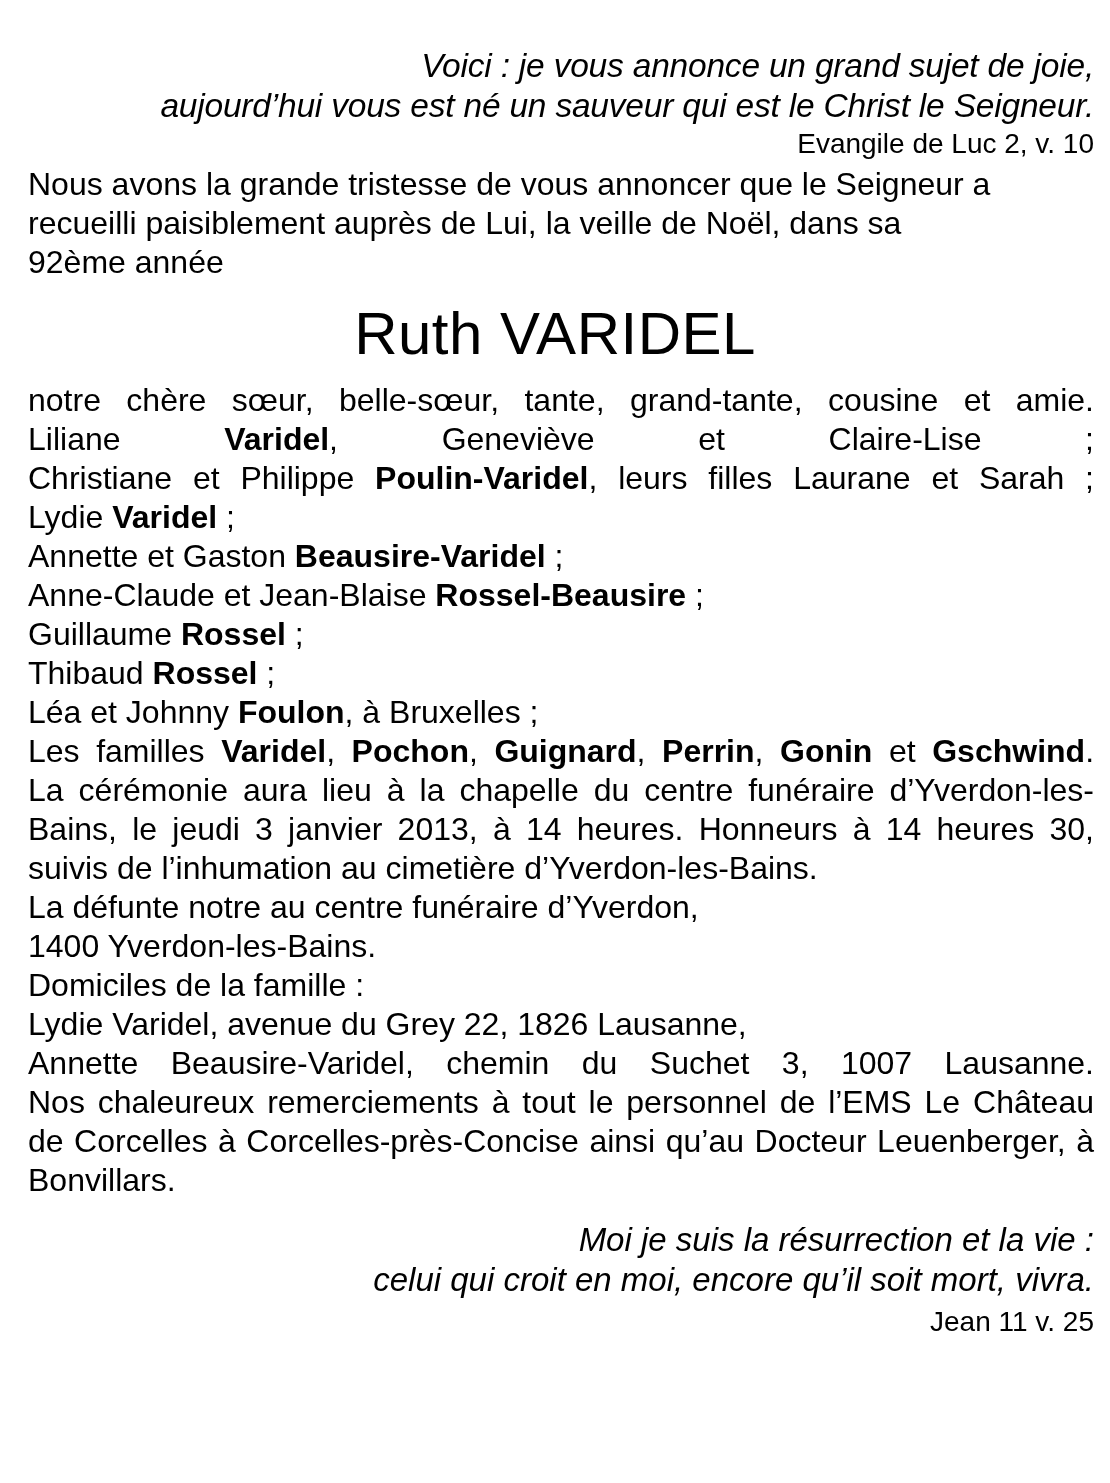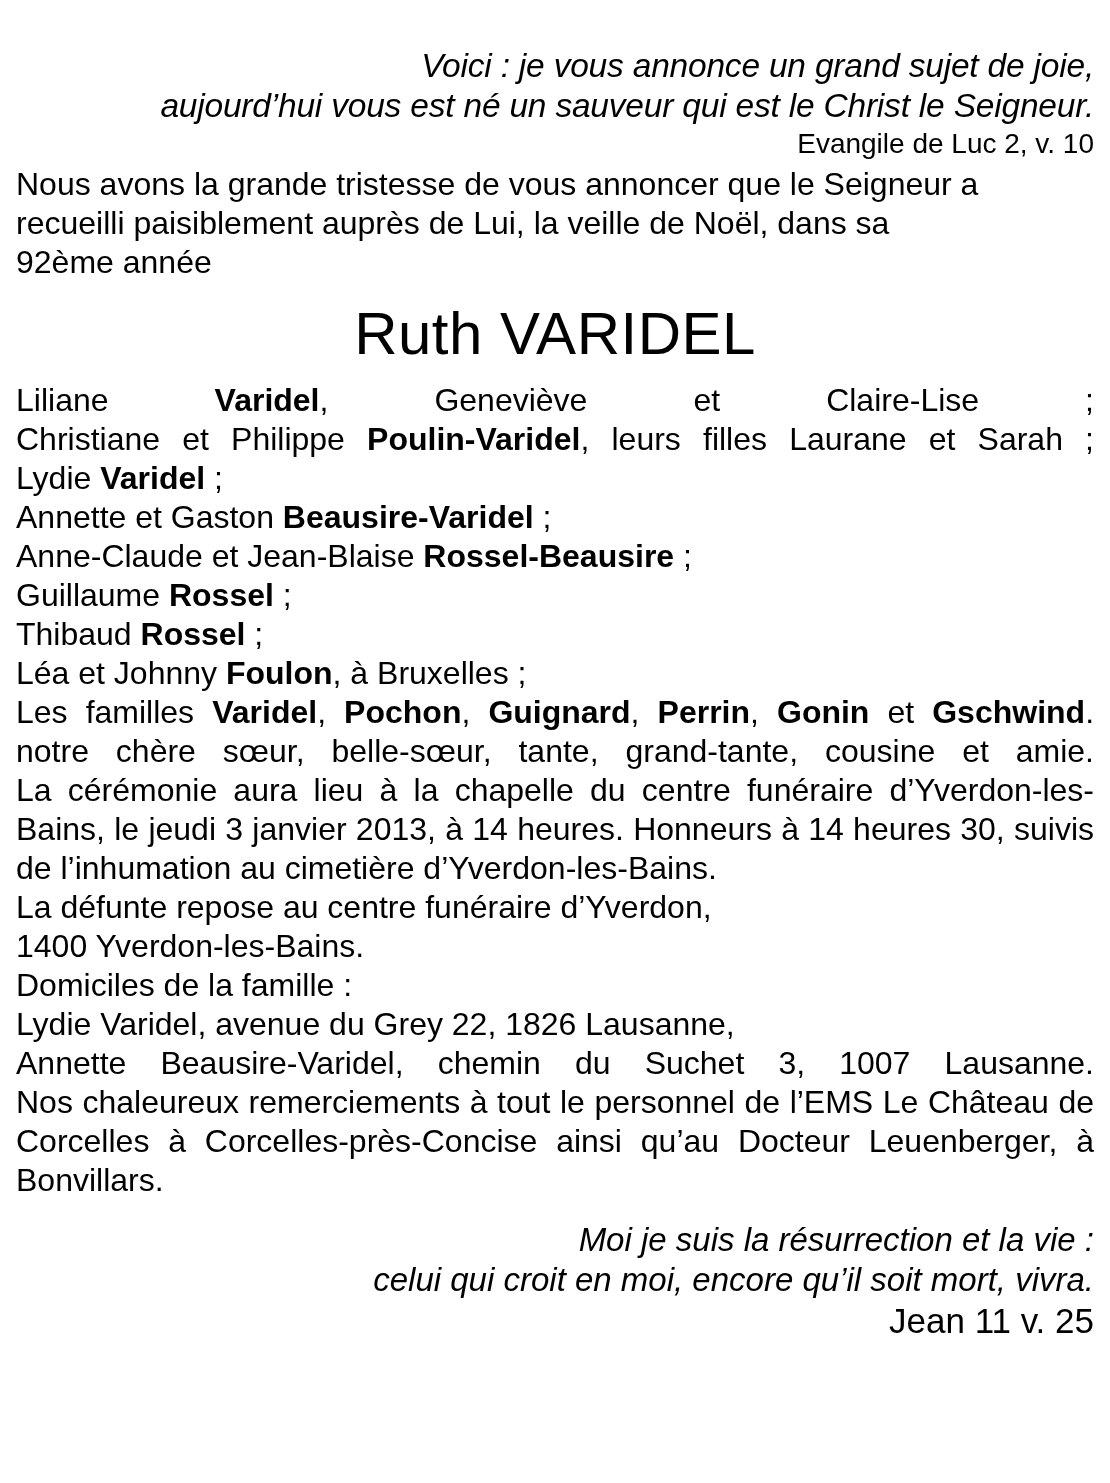--- a/index.html
+++ b/index.html
@@ -36,20 +36,21 @@
   .source {
     text-align: right;
     font-size: 28px;
     line-height: 1.2;
     margin-top: 2px;
   }
   .para {
     font-size: 32px;
     line-height: 1.22;
     text-align: left;
+    margin-left: 12px;
   }
   .para.justify {
     text-align: justify;
     text-align-last: left;
   }
   .para .line {
     display: block;
   }
   .para .line.spread {
     text-align: justify;
@@ -82,21 +83,21 @@
     font-size: 33px;
     line-height: 1.2;
     margin-top: 20px;
   }
   .closing-line {
     display: block;
     white-space: nowrap;
   }
   .closing-source {
     text-align: center;
-    font-size: 35px;
+    font-size: 28px;
     line-height: 1.2;
     font-style: normal;
   }
   b, strong { font-weight: bold; }
 </style>
 </head>
 <body>
 
 <div class="notice">
 
@@ -106,20 +107,24 @@
   </div>
   <div class="source">Evangile de Luc 2, v. 10</div>
 
   <div class="para announce">
     <span class="line">Nous avons la grande tristesse de vous annoncer que le Seigneur a</span>
     <span class="line">recueilli paisiblement auprès de Lui, la veille de Noël, dans sa</span>
     <span class="line">92ème année</span>
   </div>
 
   <div class="name">Ruth VARIDEL</div>
+
+  <div class="para relations">
+    <span class="line spread">notre chère sœur, belle-sœur, tante, grand-tante, cousine et amie.</span>
+  </div>
 
   <div class="para family-list">
     <span class="line spread">
       <span>Liliane </span><b>Varidel</b><span>, Geneviève et Claire-Lise ;</span>
     </span>
     <span class="line spread">
       <span>Christiane et Philippe </span><b>Poulin-Varidel</b><span>, leurs filles Laurane et Sarah ;</span>
     </span>
     <span class="line">
       <span>Lydie </span><b>Varidel</b><span> ;</span>
@@ -137,28 +142,24 @@
       <span>Thibaud </span><b>Rossel</b><span> ;</span>
     </span>
     <span class="line">
       <span>Léa et Johnny </span><b>Foulon</b><span>, à Bruxelles ;</span>
     </span>
     <span class="line spread">
       <span>Les familles </span><b>Varidel</b>, <b>Pochon</b>, <b>Guignard</b>, <b>Perrin</b>, <b>Gonin</b><span> et </span><b>Gschwind</b><span>.</span>
     </span>
   </div>
 
-  <div class="para relations">
-    <span class="line spread">notre chère sœur, belle-sœur, tante, grand-tante, cousine et amie.</span>
-  </div>
-
   <div class="para justify ceremony">La cérémonie aura lieu à la chapelle du centre funéraire d’Yverdon-les-Bains, le jeudi 3 janvier 2013, à 14 heures. Honneurs à 14 heures 30, suivis de l’inhumation au cimetière d’Yverdon-les-Bains.</div>
 
   <div class="para">
-    <span class="line">La défunte repose au centre funéraire d’Yverdon,</span>
+    <span class="line">La défunte notre au centre funéraire d’Yverdon,</span>
     <span class="line">1400 Yverdon-les-Bains.</span>
   </div>
 
   <div class="para">
     <span class="line">Domiciles de la famille :</span>
     <span class="line">Lydie Varidel, avenue du Grey 22, 1826 Lausanne,</span>
     <span class="line spread">Annette Beausire-Varidel, chemin du Suchet 3, 1007 Lausanne.</span>
   </div>
 
   <div class="para justify">Nos chaleureux remerciements à tout le personnel de l’EMS Le Château de Corcelles à Corcelles-près-Concise ainsi qu’au Docteur Leuenberger, à Bonvillars.</div>

